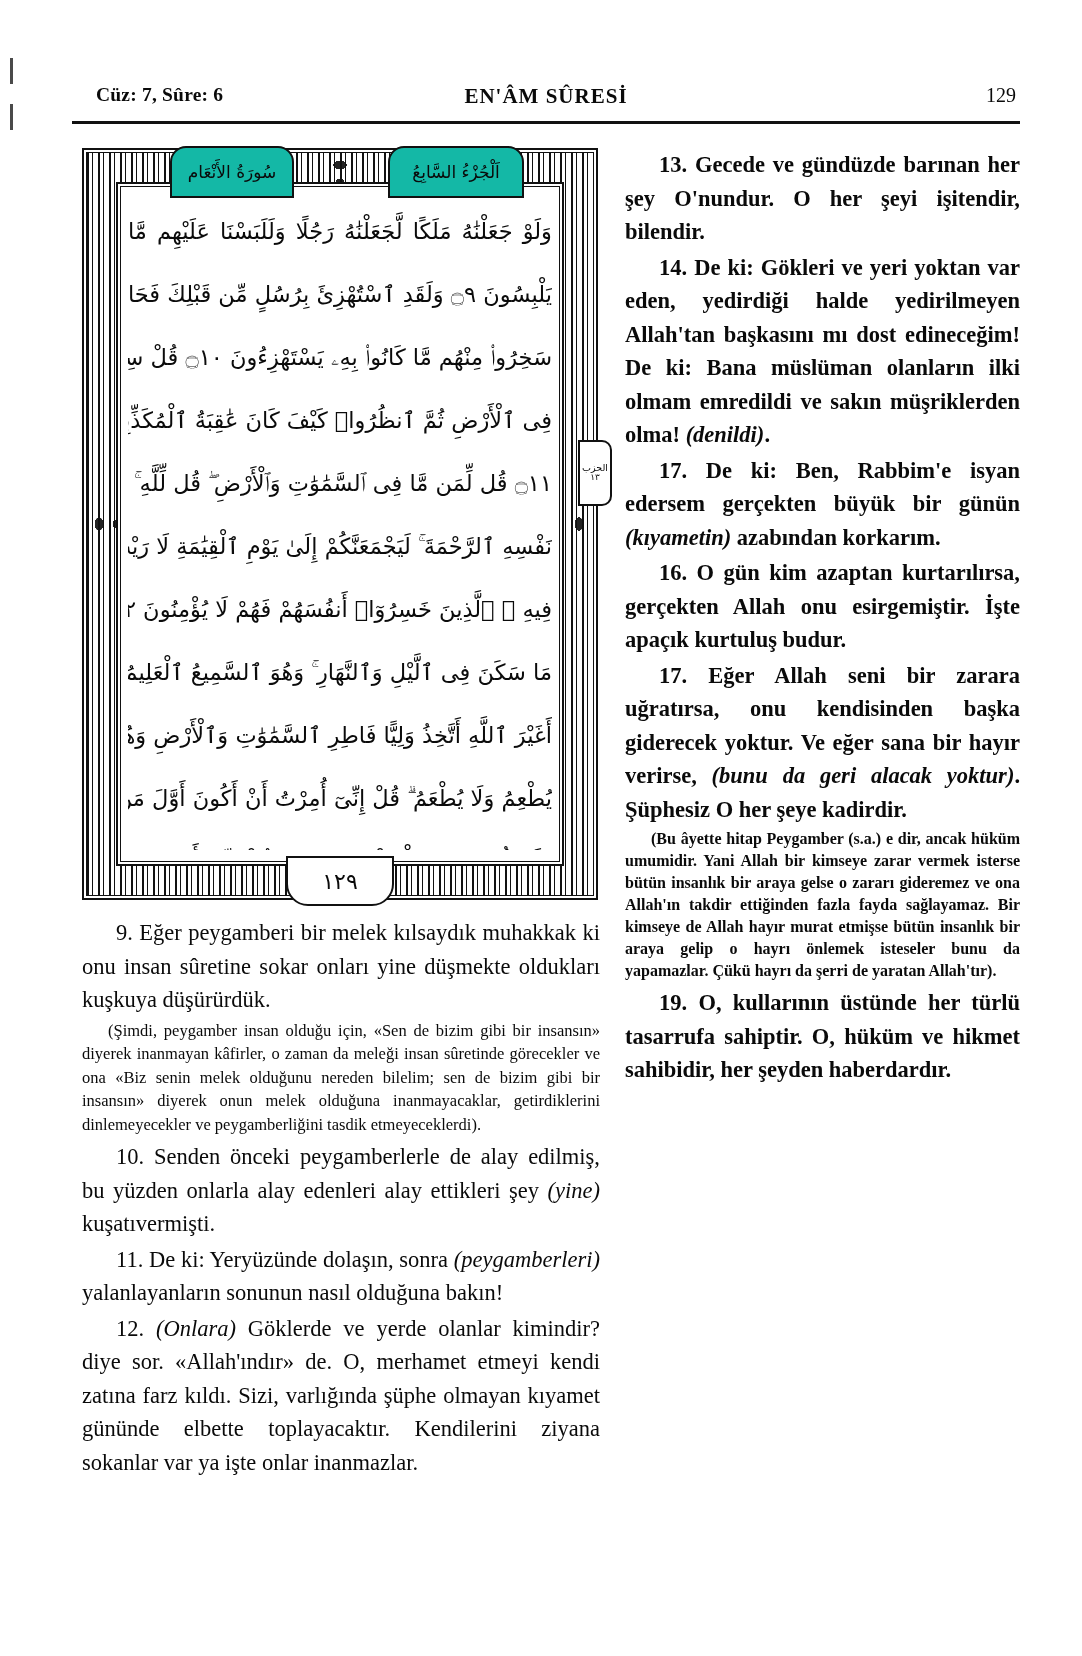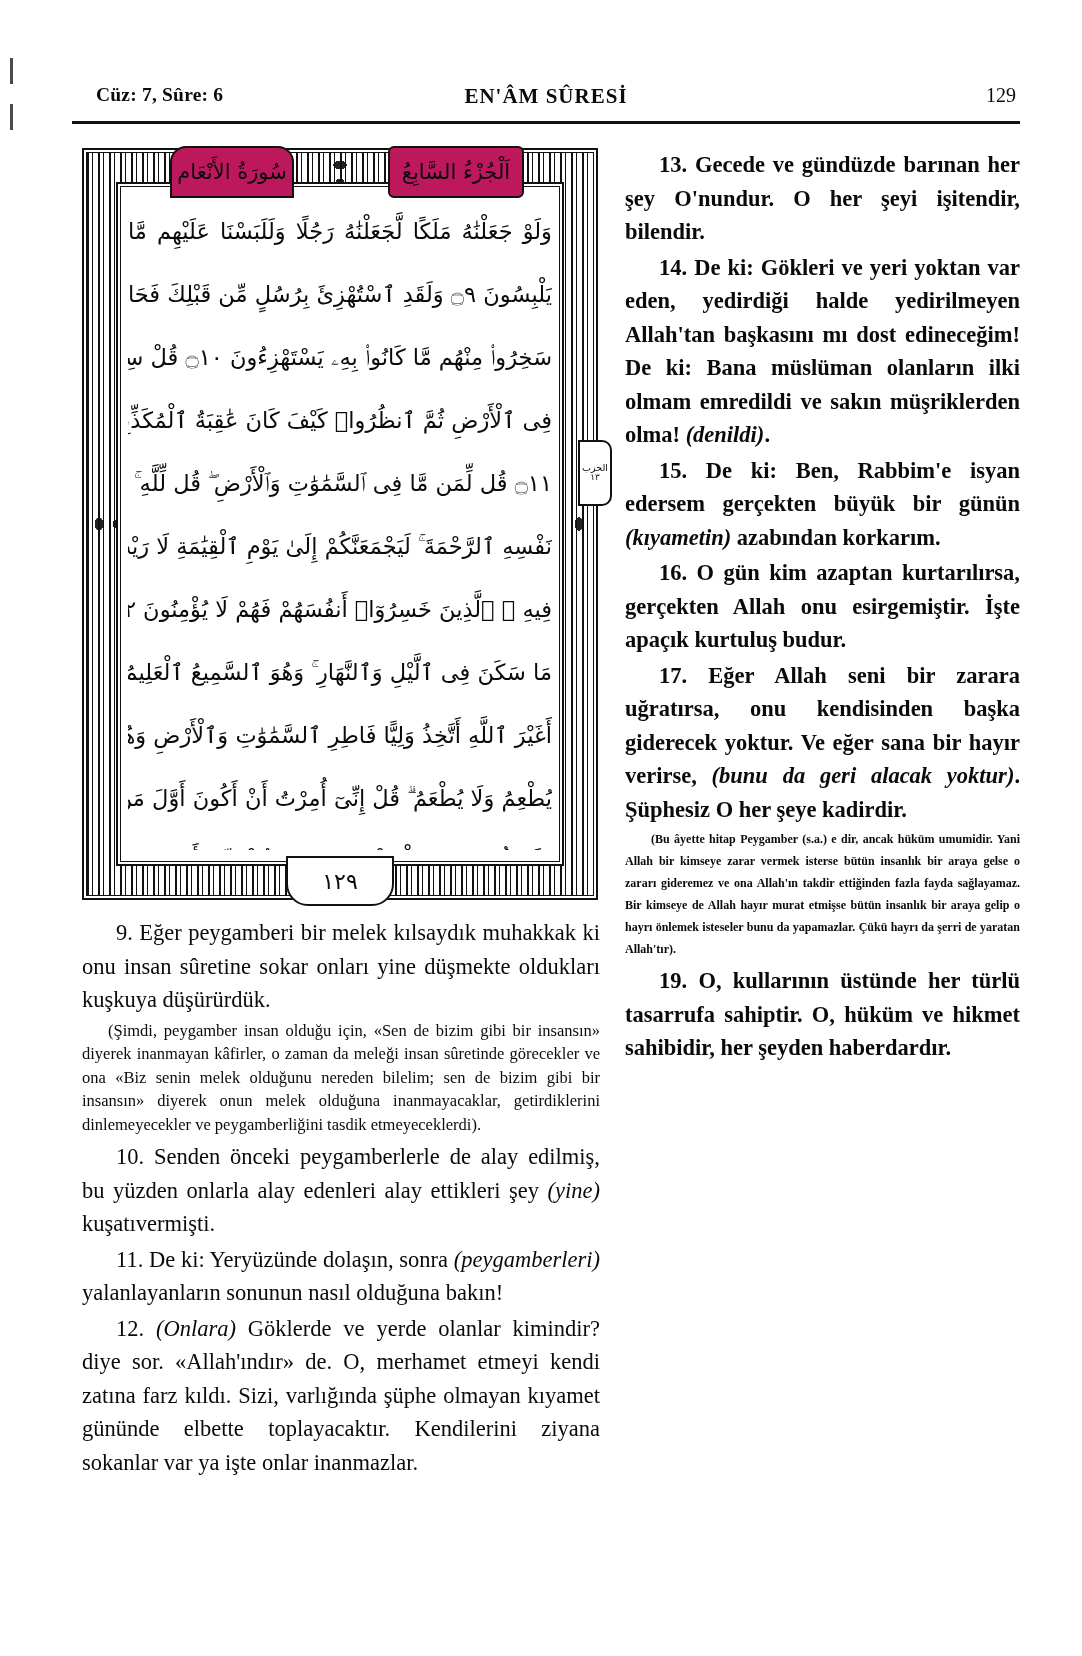--- a/index.html
+++ b/index.html
@@ -149,35 +149,35 @@
     border: 1px solid #111;
     background: #fff;
     z-index: 4;
   }
 
   
   .cartouche {
     position: absolute;
     top: -2px;
     height: 48px;
-    background: #be185d;
+    background: #14b8a6;
     border: 2px solid #111;
     border-radius: 16px 16px 0 0;
     z-index: 6;
     display: flex;
     align-items: center;
     justify-content: center;
     direction: rtl;
     font-family: "DejaVu Sans", sans-serif;
-    font-size: 21px;
+    font-size: 17px;
     color: #0a0a0a;
     white-space: nowrap;
   }
   .cartouche.sura { left: 88px; width: 120px; }
-  .cartouche.cuz  { right: 74px; width: 132px; border-radius: 6px; }
+  .cartouche.cuz  { right: 74px; width: 132px; }
 
   
   .medallion {
     position: absolute;
     bottom: -6px;
     left: 50%;
     transform: translateX(-50%);
     width: 104px;
     height: 46px;
     background: #fff;
@@ -252,21 +252,21 @@
   p.note-par {
     margin: 2px 0 4px 0;
     font-size: 16.5px;
     line-height: 23.5px;
     text-align: justify;
     text-indent: 26px;
   }
   .it { font-style: italic; }
 
   .col-right p.body-par { font-size: 22.5px; line-height: 33.5px; }
-  .col-right p.note-par { font-size: 12px; line-height: 22px; }
+  .col-right p.note-par { font-size: 16px; line-height: 22px; }
 </style>
 </head>
 <body>
 
 <div class="page">
 
   <div class="binding-mark m1"></div>
   <div class="binding-mark m2"></div>
 
   <div class="runhead">
@@ -321,21 +321,21 @@
     <p class="body-par"><span>12. </span><span class="it">(Onlara)</span><span> Göklerde ve yerde olanlar kimindir? diye sor. «Allah'ındır» de. O, merhamet etmeyi kendi zatına farz kıldı. Sizi, varlığında şüphe olmayan kıyamet gününde elbette toplayacaktır. Kendilerini ziyana sokanlar var ya işte onlar inanmazlar.</span></p>
 
   </div>
 
   <div class="col-right">
 
     <p class="body-par">13. Gecede ve gündüzde barınan her şey O'nundur. O her şeyi işitendir, bilendir.</p>
 
     <p class="body-par"><span>14. De ki: Gökleri ve yeri yoktan var eden, yedirdiği halde yedirilmeyen Allah'tan başkasını mı dost edineceğim! De ki: Bana müslüman olanların ilki olmam emredildi ve sakın müşriklerden olma! </span><span class="it">(denildi)</span><span>.</span></p>
 
-    <p class="body-par"><span>15. De ki: Ben, Rabbim'e isyan edersem gerçekten büyük bir günün </span><span class="it">(kıyametin)</span><span> azabından korkarım.</span></p>
+    <p class="body-par"><span>17. De ki: Ben, Rabbim'e isyan edersem gerçekten büyük bir günün </span><span class="it">(kıyametin)</span><span> azabından korkarım.</span></p>
 
     <p class="body-par">16. O gün kim azaptan kurtarılırsa, gerçekten Allah onu esirgemiştir. İşte apaçık kurtuluş budur.</p>
 
     <p class="body-par"><span>17. Eğer Allah seni bir zarara uğratırsa, onu kendisinden başka giderecek yoktur. Ve eğer sana bir hayır verirse, </span><span class="it">(bunu da geri alacak yoktur)</span><span>. Şüphesiz O her şeye kadirdir.</span></p>
 
     <p class="note-par">(Bu âyette hitap Peygamber (s.a.) e dir, ancak hüküm umumidir. Yani Allah bir kimseye zarar vermek isterse bütün insanlık bir araya gelse o zararı gideremez ve ona Allah'ın takdir ettiğinden fazla fayda sağlayamaz. Bir kimseye de Allah hayır murat etmişse bütün insanlık bir araya gelip o hayrı önlemek isteseler bunu da yapamazlar. Çükü hayrı da şerri de yaratan Allah'tır).</p>
 
     <p class="body-par">19. O, kullarının üstünde her türlü tasarrufa sahiptir. O, hüküm ve hikmet sahibidir, her şeyden haberdardır.</p>
 
   </div>

